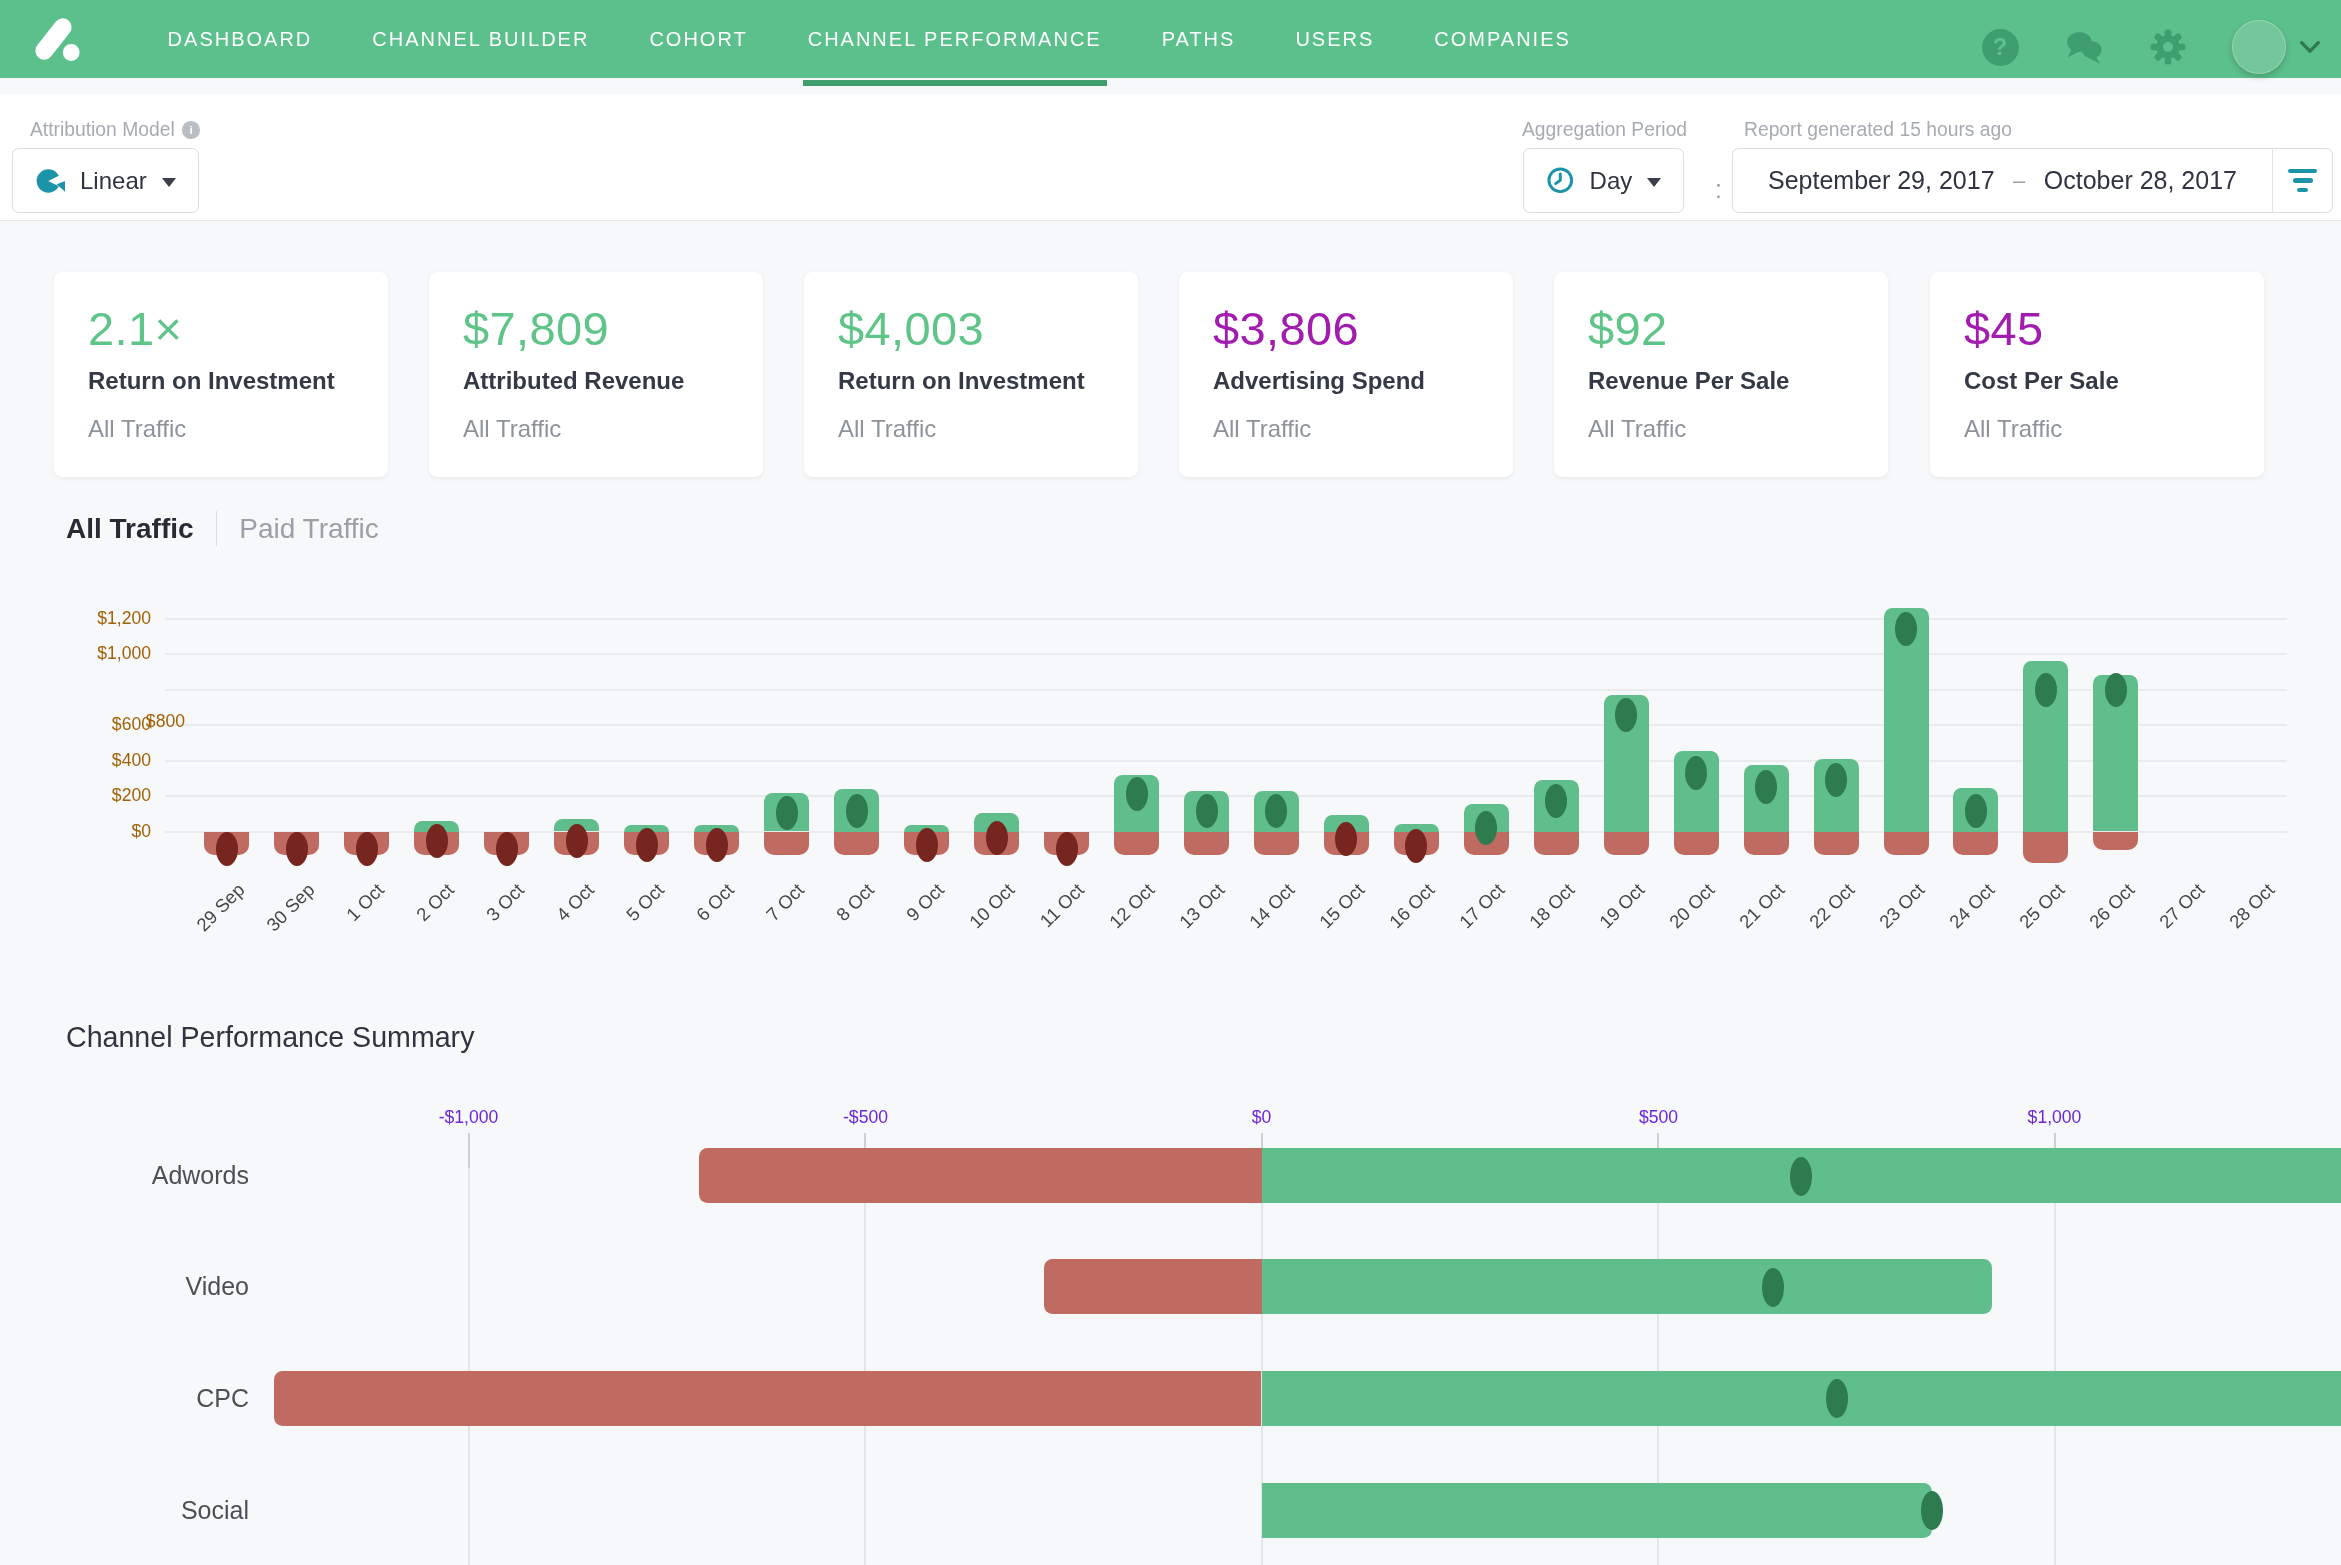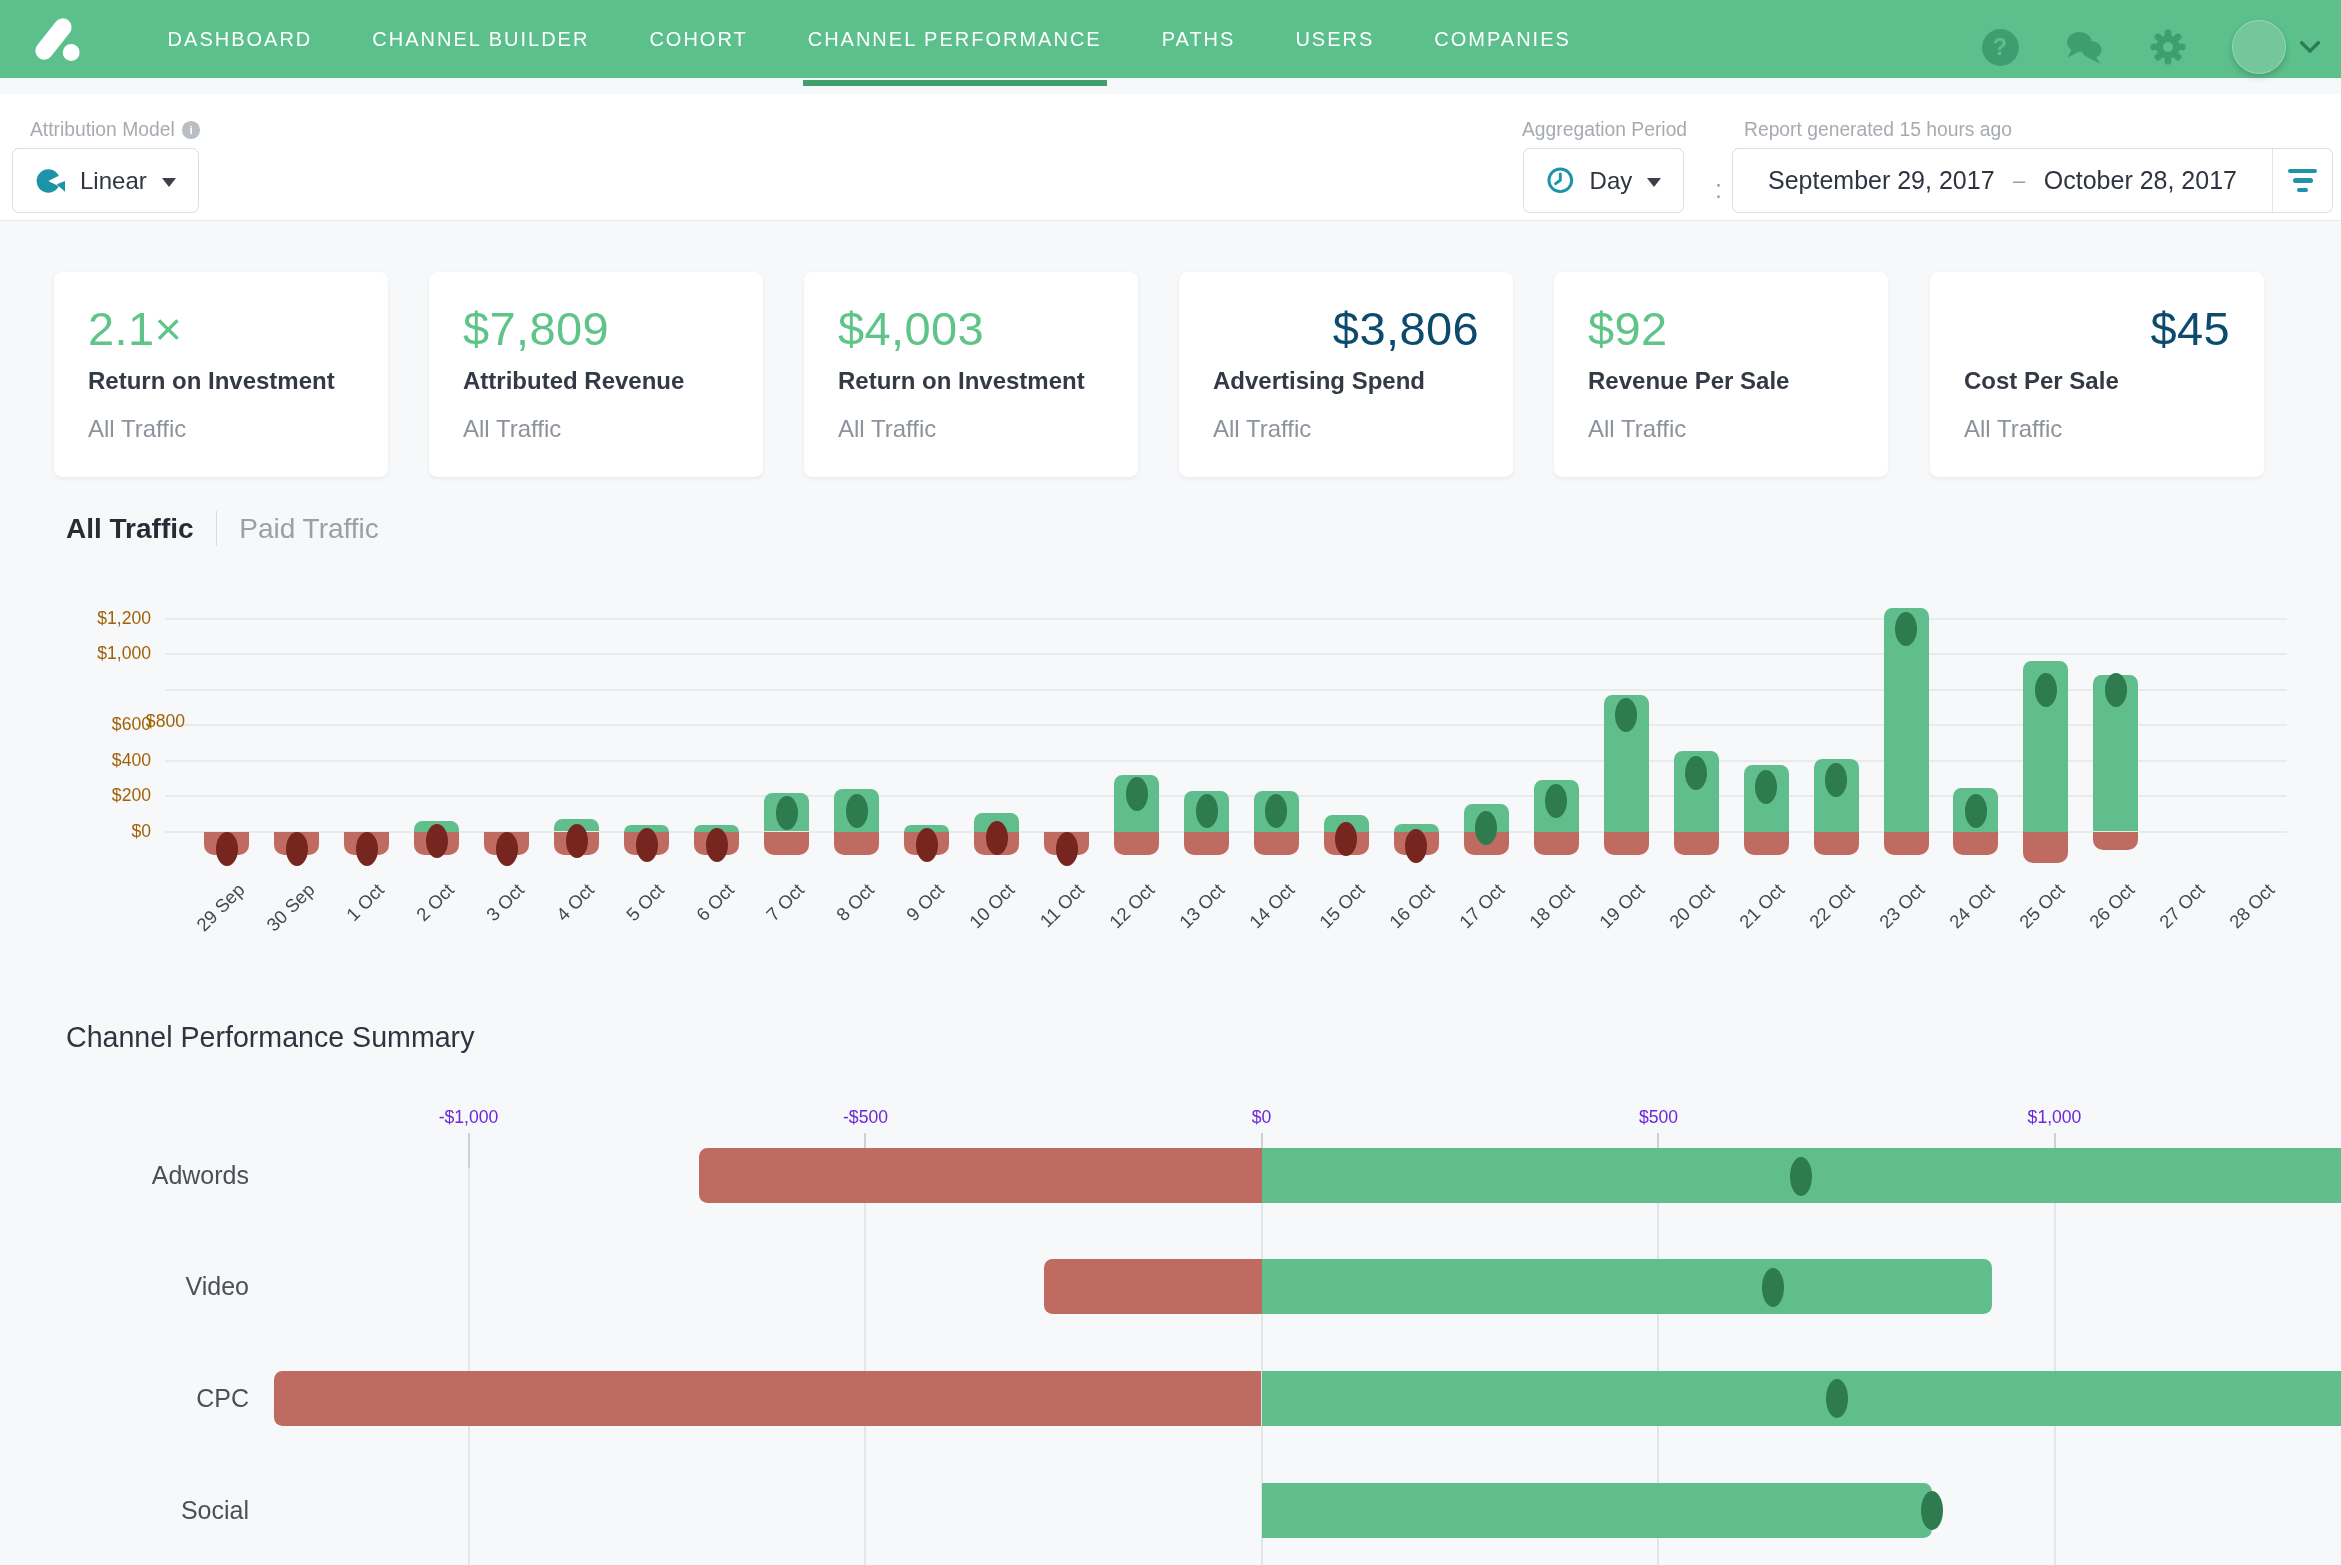--- a/index.html
+++ b/index.html
@@ -65,21 +65,21 @@
   .date-dash { color:#9aa0a7; font-size:22px; }
   .datebox-right { width:60px; border-left:0.8px solid #e3e4e7; display:flex; flex-direction:column; align-items:center; justify-content:center; gap:5px; }
   .al-bar { height:4.2px; border-radius:2.5px; background:#1d93a8; }
   
   .kpi-card {
     position:absolute; top:272px; width:334px; height:205px; background:#fff;
     border-radius:8.4px; box-shadow:0 1.7px 4.2px rgba(0,0,0,0.06); padding:28.6px 34px;
   }
   .kpi-value { font-size:47px; letter-spacing:0.4px; margin-bottom:11px; }
   .kpi-value.green { color:#5ec487; }
-  .kpi-value.red { color:#0c4a6e;text-align:right; }
+  .kpi-value.red { color:#a21caf; }
   .kpi-label { font-size:24px; font-weight:bold; color:#343946; margin-bottom:20px; }
   .kpi-sub { font-size:24px; color:#8d939b; }
   
   .tabs { position:absolute; left:66px; top:511px; display:flex; align-items:center; gap:22px; }
   .tab { font-size:28px; cursor:pointer; white-space:nowrap; }
   .tab.active { color:#262b34; font-weight:bold; }
   .tab.inactive { color:#9aa0a8; }
   .tab-divider { width:1.7px; height:35px; background:#d9dbdf; }
   
   .chart-layer { position:absolute; left:0; top:0; width:2342px; height:1566px; pointer-events:none; }

